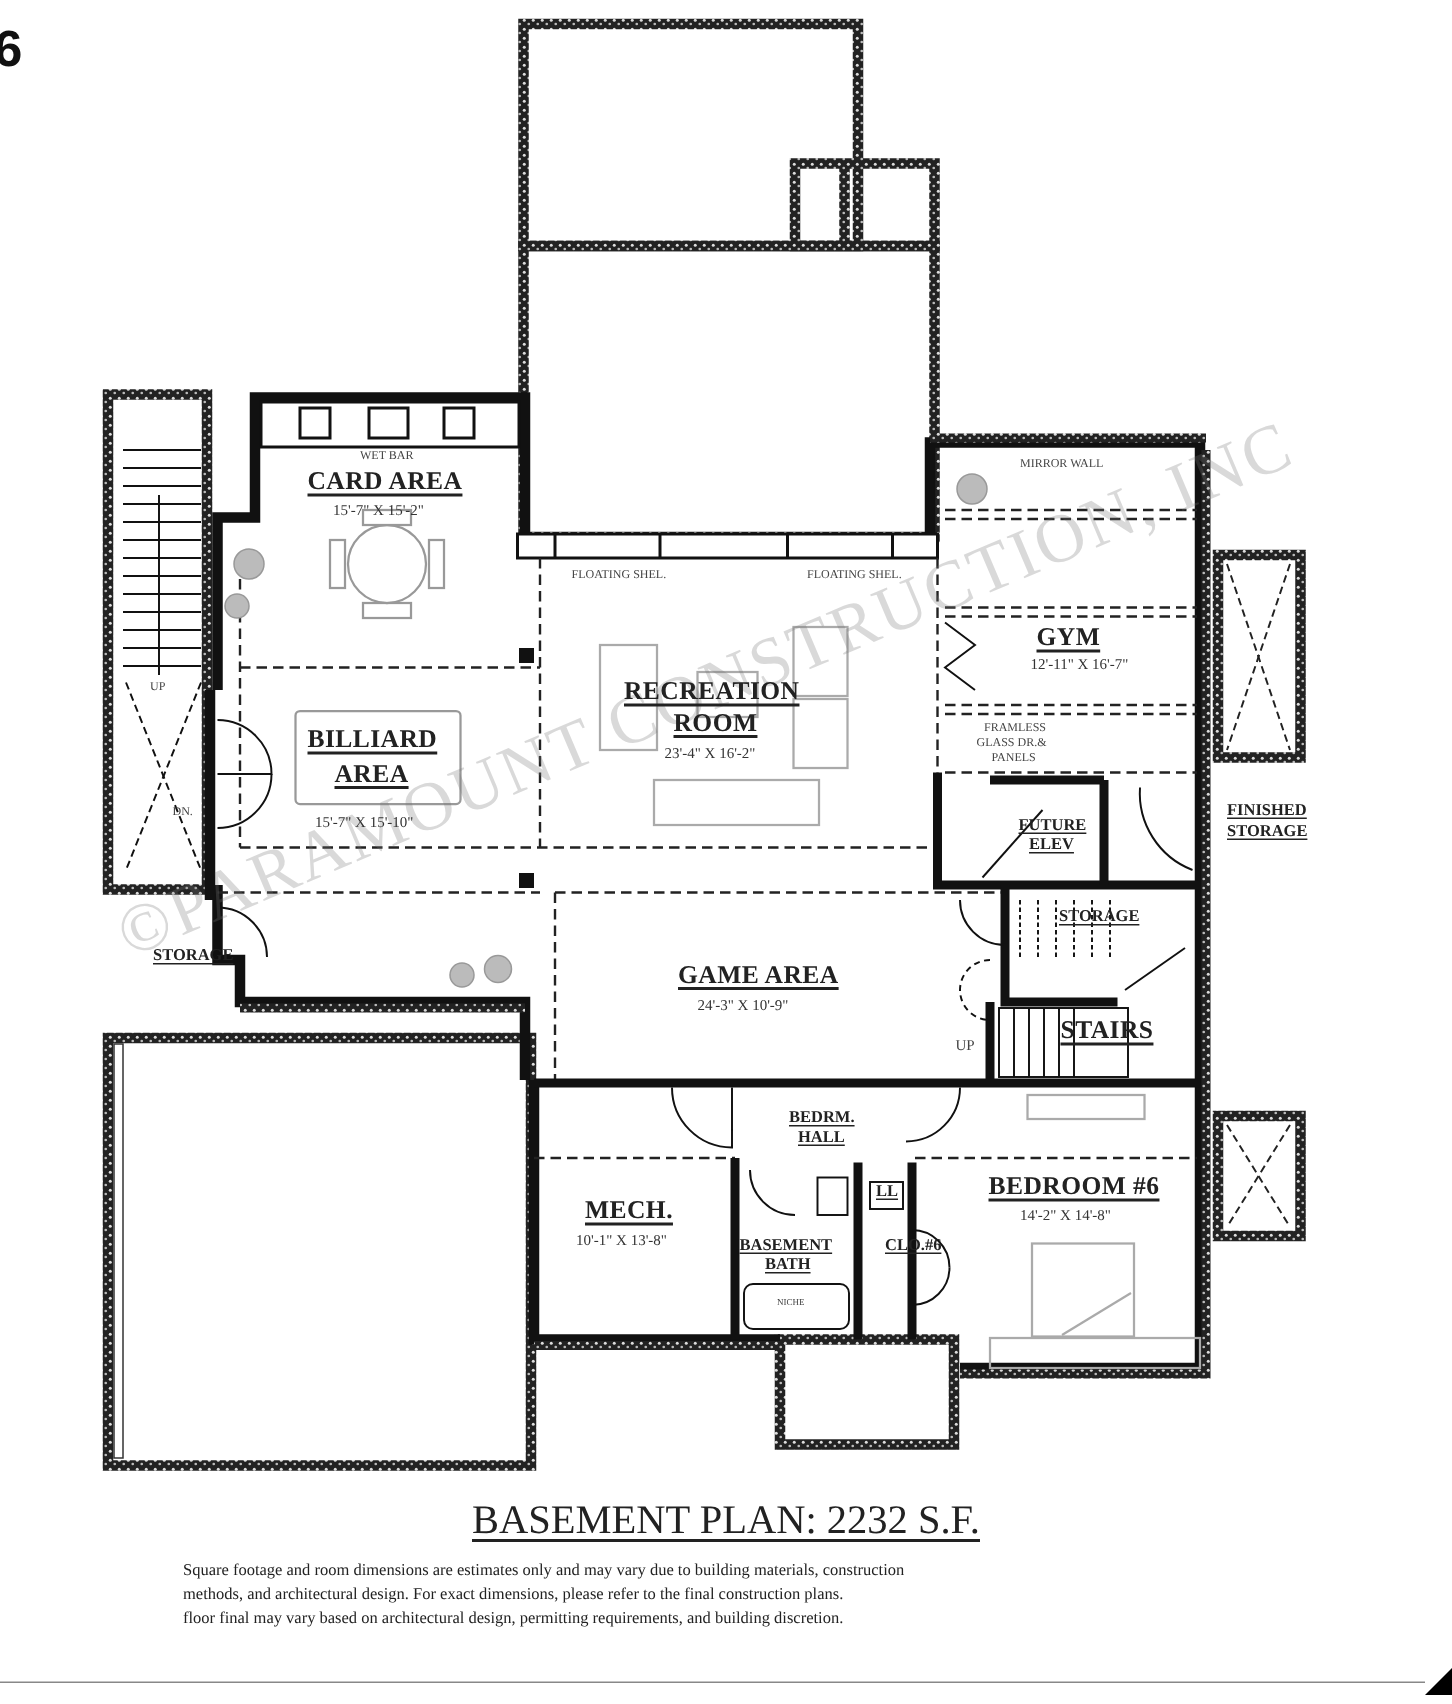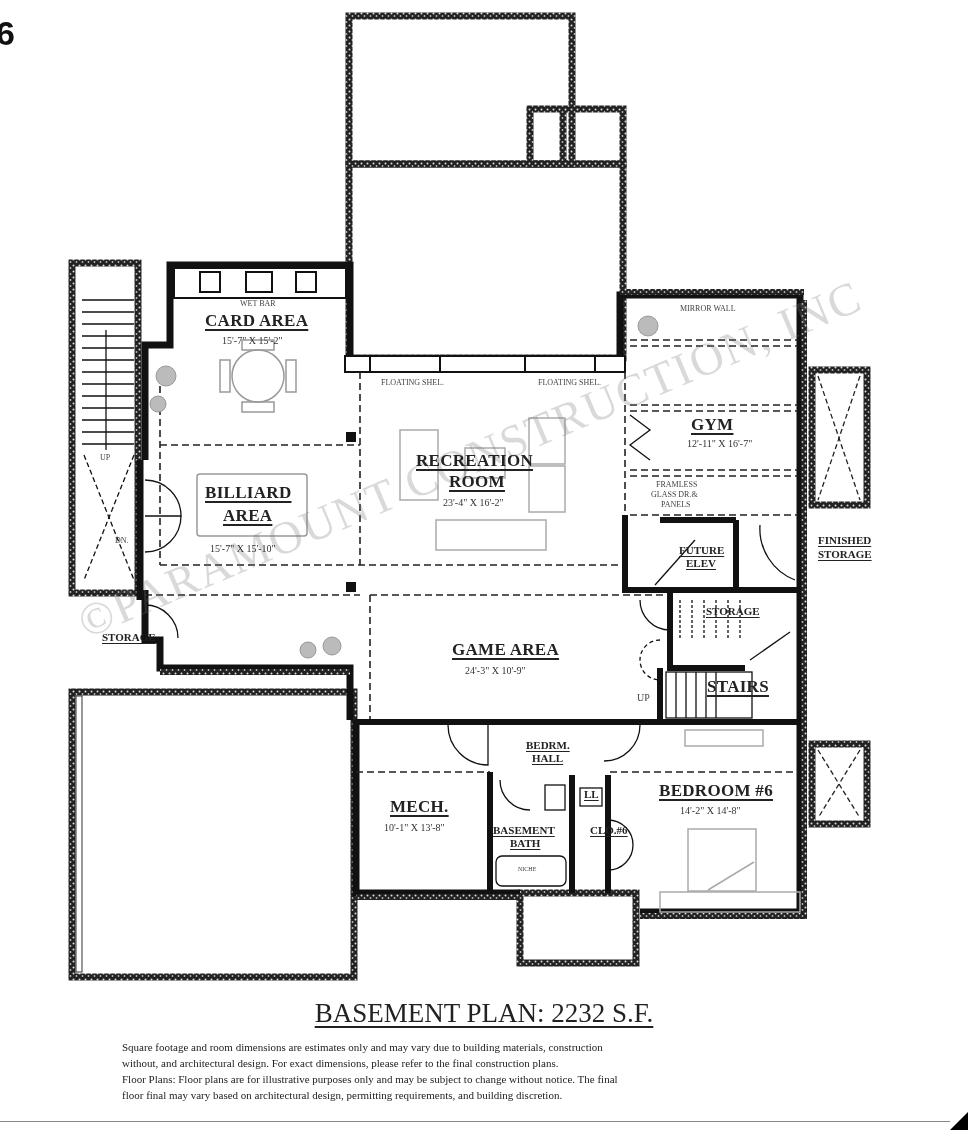--- a/index.html
+++ b/index.html
@@ -268,19 +268,18 @@
 <div class="lbl small-name" style="left:590px;top:824px;">CLO.#6</div>
 
 <div class="lbl room-name" style="left:659px;top:781px;">BEDROOM #6</div>
 <div class="lbl room-dim" style="left:680px;top:805px;">14'-2" X 14'-8"</div>
 
 <div id="title">
   <span>BASEMENT PLAN: 2232 S.F.</span>
 </div>
 <div id="disclaimer">
   <div>Square footage and room dimensions are estimates only and may vary due to building  materials, construction</div>
-  <div>without, and architectural design. For exact dimensions, please refer to the final construction plans.</div>
-  <div>Floor Plans: Floor plans are for illustrative purposes only and may be subject to change without notice. The final</div>
+  <div>methods, and architectural design. For exact dimensions, please refer to the final construction plans.</div>
   <div>floor final may vary based on architectural design, permitting requirements, and building discretion.</div>
 </div>
 
 <div id="bottom-rule"></div>
 <div id="corner-mark"></div>
 
 </body></html>

